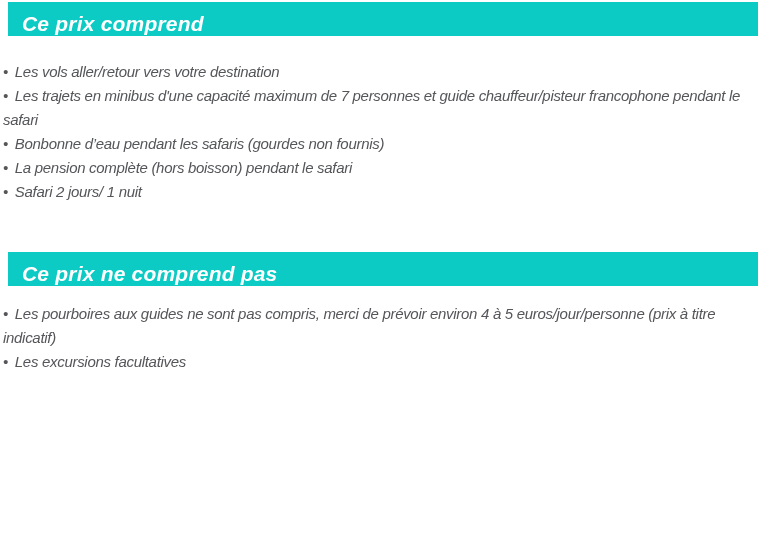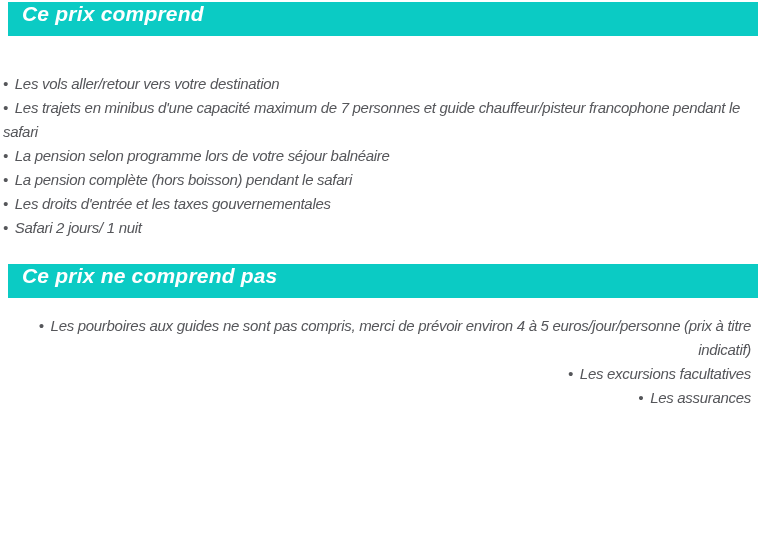--- a/index.html
+++ b/index.html
@@ -13,39 +13,39 @@
     background:#ffffff;
     overflow:hidden;
     font-family:"Liberation Sans", sans-serif;
   }
   .section{display:block;}
   .header-bar{
     margin-left:8px;
     height:34px;
     background:var(--header-bg);
     display:flex;
-    align-items:flex-start;
+    align-items:flex-end;
     padding-left:14px;
     box-sizing:border-box;
   }
   .header-bar.first{margin-top:2px;}
-  .header-bar.second{margin-top:24px;}
+  .header-bar.second{margin-top:48px;}
   .header-title{
     margin:0;
     font-style:italic;
     font-weight:bold;
     font-size:21px;
     letter-spacing:0.2px;
     color:var(--header-text);
     white-space:nowrap;
   }
   .bullet-list{
-    margin:36px 6px 0 3px;
+    margin:24px 6px 0 3px;
   }
-  .bullet-list.second{margin-top:16px;text-align:right;}
+  .bullet-list.second{margin-top:16px;}
   .bullet-item{
     margin:0;
     font-style:italic;
     font-size:15px;
     line-height:24px;
     letter-spacing:-0.3px;
     color:var(--body-text);
     max-width:748px;
   }
   .bullet{
@@ -56,29 +56,27 @@
 </head>
 <body>
 
 <div class="section">
   <div class="header-bar first">
     <h2 class="header-title">Ce prix comprend</h2>
   </div>
   <div class="bullet-list first">
       <p class="bullet-item"><span class="bullet">•</span> Les vols aller/retour vers votre destination</p>
       <p class="bullet-item"><span class="bullet">•</span> Les trajets en minibus d'une capacité maximum de 7 personnes et guide chauffeur/pisteur francophone pendant le safari</p>
-      <p class="bullet-item"><span class="bullet">•</span> La pension selon programme lors de votre séjour balnéaire</p>
+      <p class="bullet-item"><span class="bullet">•</span> Bonbonne d’eau pendant les safaris (gourdes non fournis)</p>
       <p class="bullet-item"><span class="bullet">•</span> La pension complète (hors boisson) pendant le safari</p>
-      <p class="bullet-item"><span class="bullet">•</span> Les droits d'entrée et les taxes gouvernementales</p>
       <p class="bullet-item"><span class="bullet">•</span> Safari 2 jours/ 1 nuit</p>
     </div>
 </div>
 
 <div class="section">
   <div class="header-bar second">
     <h2 class="header-title">Ce prix ne comprend pas</h2>
   </div>
   <div class="bullet-list second">
       <p class="bullet-item"><span class="bullet">•</span> Les pourboires aux guides ne sont pas compris, merci de prévoir environ 4 à 5 euros/jour/personne (prix à titre indicatif)</p>
       <p class="bullet-item"><span class="bullet">•</span> Les excursions facultatives</p>
-      <p class="bullet-item"><span class="bullet">•</span> Les assurances</p>
     </div>
 </div>
 
 </body></html>

